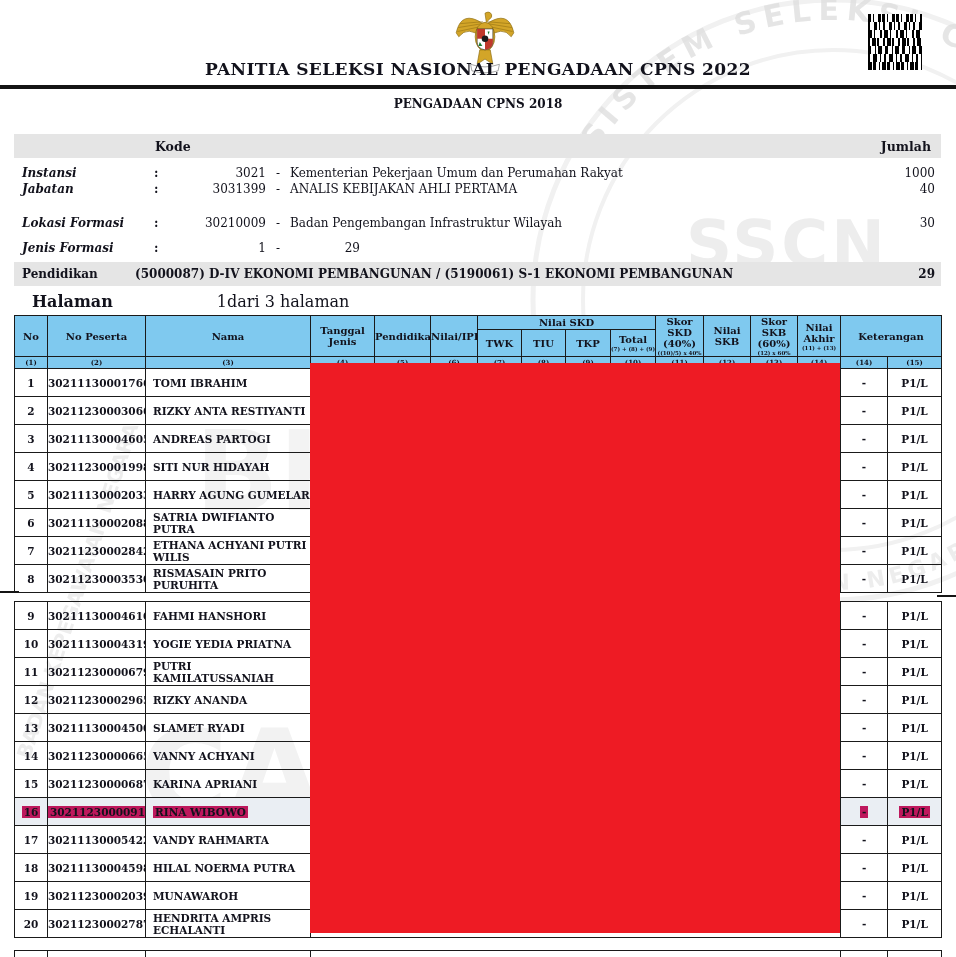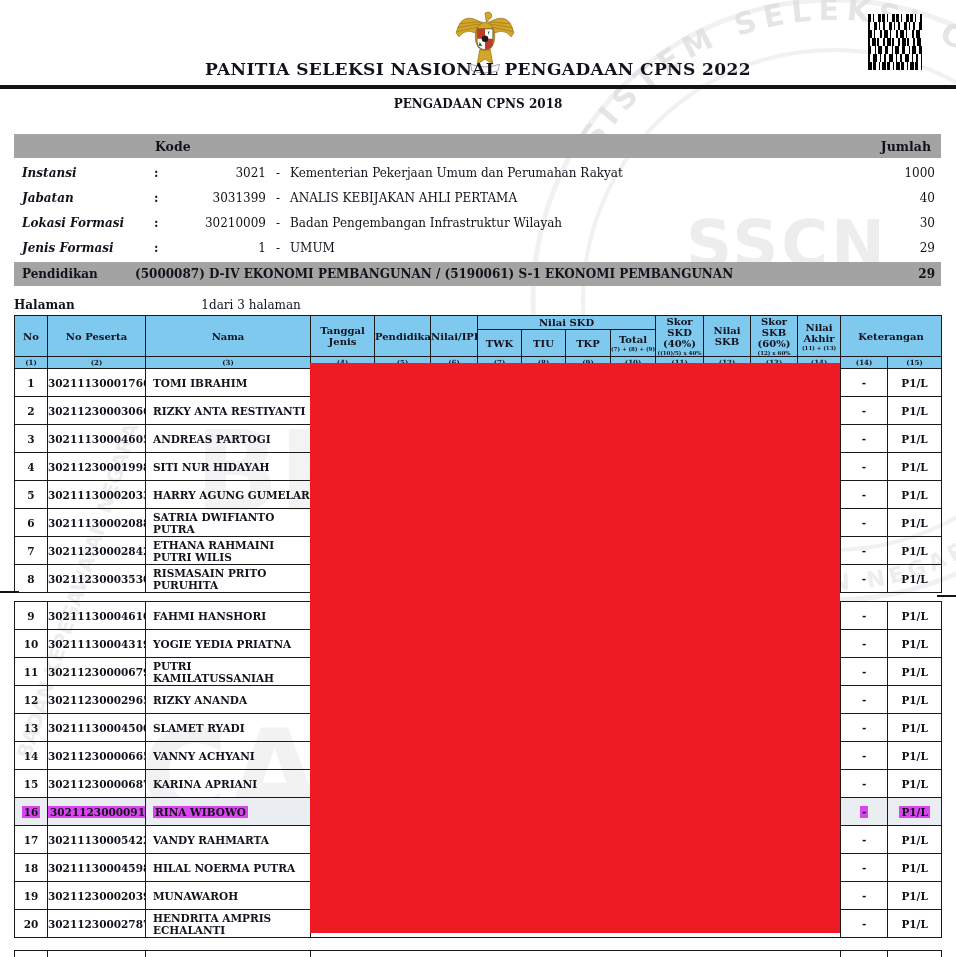--- a/index.html
+++ b/index.html
@@ -6,57 +6,57 @@
   .doc{position:relative;width:956px;height:957px;background:#ffffff;overflow:hidden;
        font-family:"DejaVu Serif",serif;color:#12121c;}
   .abs{position:absolute;}
   
   #wm{position:absolute;left:0;top:0;width:956px;height:957px;z-index:0;}
   
   .committee{left:0;top:59px;width:956px;text-align:center;font-size:17px;font-weight:700;letter-spacing:.4px;z-index:1;}
   .rule{left:0;top:85px;width:956px;height:4px;background:#141414;z-index:1;}
   .subtitle{left:0;top:97px;width:956px;text-align:center;font-size:12px;font-weight:700;line-height:14px;z-index:1;}
   
-  .bluebar{background:#a3a3a3;}
+  .bluebar{background:#e5e5e5;}
   .kodebar{left:14px;top:134px;width:927px;height:24px;z-index:1;display:flex;align-items:center;font-size:12.5px;font-weight:700;}
   .kodebar .k{margin-left:141px;}
   .kodebar .j{margin-left:auto;margin-right:10px;}
   .inforow{left:14px;width:927px;height:25px;z-index:1;display:flex;align-items:center;font-size:12px;}
   .inforow .lbl{width:132px;padding-left:8px;font-weight:700;font-style:italic;}
   .inforow .col{width:18px;font-weight:700;}
   .inforow .code{width:94px;text-align:right;}
   .inforow .dsh{width:24px;text-align:center;}
   .inforow .desc{flex:1;}
   .inforow .jml{width:70px;text-align:right;padding-right:6px;}
   .pendbar{left:14px;top:262px;width:927px;height:24px;z-index:1;display:flex;align-items:center;font-size:12px;}
   .pendbar .lbl{width:113px;padding-left:8px;font-weight:700;}
   .pendbar .val{flex:1;font-weight:700;}
   .pendbar .jml{width:60px;text-align:right;padding-right:6px;font-weight:700;}
-  .halrow{left:6px;top:292px;width:927px;height:20px;z-index:1;display:flex;align-items:flex-end;font-size:12px;}
+  .halrow{left:24px;top:292px;width:927px;height:20px;z-index:1;display:flex;align-items:flex-start;font-size:16px;}
   .halrow .lbl{width:110px;padding-left:8px;font-weight:700;}
   .halrow .pg{width:85px;text-align:right;}
   .halrow .rest{}
   
   #table-area{position:absolute;left:14px;top:315px;width:927px;z-index:1;}
   table.t{border-collapse:collapse;table-layout:fixed;width:927px;}
   .t th,.t td{border:1px solid #1a1a1a;padding:0;overflow:hidden;}
   .t thead th{background:#7fc9ef;font-weight:700;text-align:center;vertical-align:middle;line-height:1.1;}
   .tr-a th{height:12px;font-size:10px;}
   .tr-b th{height:24px;font-size:10px;}
   .tr-n th{height:11px;font-size:7px;font-weight:700;background:#7fc9ef;}
   .th-main{font-size:10px;}
   .th-sm{font-size:9px;}
   .sub{display:block;font-size:5.5px;font-weight:700;line-height:6px;margin-top:1px;}
   .t tbody td{height:27px;font-size:10.5px;font-weight:700;background:transparent;}
   td.c-no{text-align:center;}
   td.c-pes{text-align:center;font-size:10.5px;}
   td.c-nam{text-align:left;padding-left:7px;font-size:10px;}
   td.c-k1,td.c-k2{text-align:center;font-size:10px;}
   tr.selected td{background:#eaeef3;}
-  .sel{background:#d946ef;padding:0 2px;}
+  .sel{background:#be185d;padding:0 2px;}
   #t1{margin-bottom:8px;}
   #t3{margin-top:12px;}
   
   #redaction{position:absolute;left:310px;top:363px;width:530px;height:570px;background:#ee1b24;z-index:2;}
   .pagedash{position:absolute;height:2px;background:#141414;z-index:3;}
   #dash-l{left:0;top:591px;width:19px;}
   #dash-r{left:937px;top:595px;width:19px;}
   
   #emblem{left:452px;top:4px;width:66px;height:76px;z-index:1;}
   #barcode{left:868px;top:14px;width:54px;height:56px;z-index:1;display:flex;flex-direction:column;gap:0;}
@@ -131,42 +131,41 @@
   </div>
 
   <div class="abs inforow" style="top:160px;">
     <span class="lbl">Instansi</span>
     <span class="col">:</span>
     <span class="code">3021</span>
     <span class="dsh">-</span>
     <span class="desc">Kementerian Pekerjaan Umum dan Perumahan Rakyat</span>
     <span class="jml">1000</span>
   </div>
-  <div class="abs inforow" style="top:185px;">
+  <div class="abs inforow" style="top:176px;">
     <span class="lbl">Jabatan</span>
     <span class="col">:</span>
     <span class="code">3031399</span>
     <span class="dsh">-</span>
     <span class="desc">ANALIS KEBIJAKAN AHLI PERTAMA</span>
     <span class="jml">40</span>
   </div>
   <div class="abs inforow" style="top:210px;">
     <span class="lbl">Lokasi Formasi</span>
     <span class="col">:</span>
     <span class="code">30210009</span>
     <span class="dsh">-</span>
     <span class="desc">Badan Pengembangan Infrastruktur Wilayah</span>
     <span class="jml">30</span>
   </div>
   <div class="abs inforow" style="top:235px;">
     <span class="lbl">Jenis Formasi</span>
     <span class="col">:</span>
     <span class="code">1</span>
     <span class="dsh">-</span>
-    <span class="desc">UMUM</span>
     <span class="jml">29</span>
   </div>
 
   <div class="abs pendbar bluebar">
     <span class="lbl">Pendidikan</span>
     <span class="val">(5000087) D-IV EKONOMI PEMBANGUNAN / (5190061) S-1 EKONOMI PEMBANGUNAN</span>
     <span class="jml">29</span>
   </div>
 
   <div class="abs halrow">
@@ -292,21 +291,21 @@
           <td class="c-no">6</td>
           <td class="c-pes">30211130002088</td>
           <td class="c-nam">SATRIA DWIFIANTO PUTRA</td>
           <td class="c-red" colspan="11"></td>
           <td class="c-k1">-</td>
           <td class="c-k2">P1/L</td>
         </tr>
         <tr>
           <td class="c-no">7</td>
           <td class="c-pes">30211230002842</td>
-          <td class="c-nam">ETHANA RAHMAINI PUTRI WILIS</td>
+          <td class="c-nam">ETHANA ACHYANI PUTRI WILIS</td>
           <td class="c-red" colspan="11"></td>
           <td class="c-k1">-</td>
           <td class="c-k2">P1/L</td>
         </tr>
         <tr>
           <td class="c-no">8</td>
           <td class="c-pes">30211230003530</td>
           <td class="c-nam">RISMASAIN PRITO PURUHITA</td>
           <td class="c-red" colspan="11"></td>
           <td class="c-k1">-</td>

